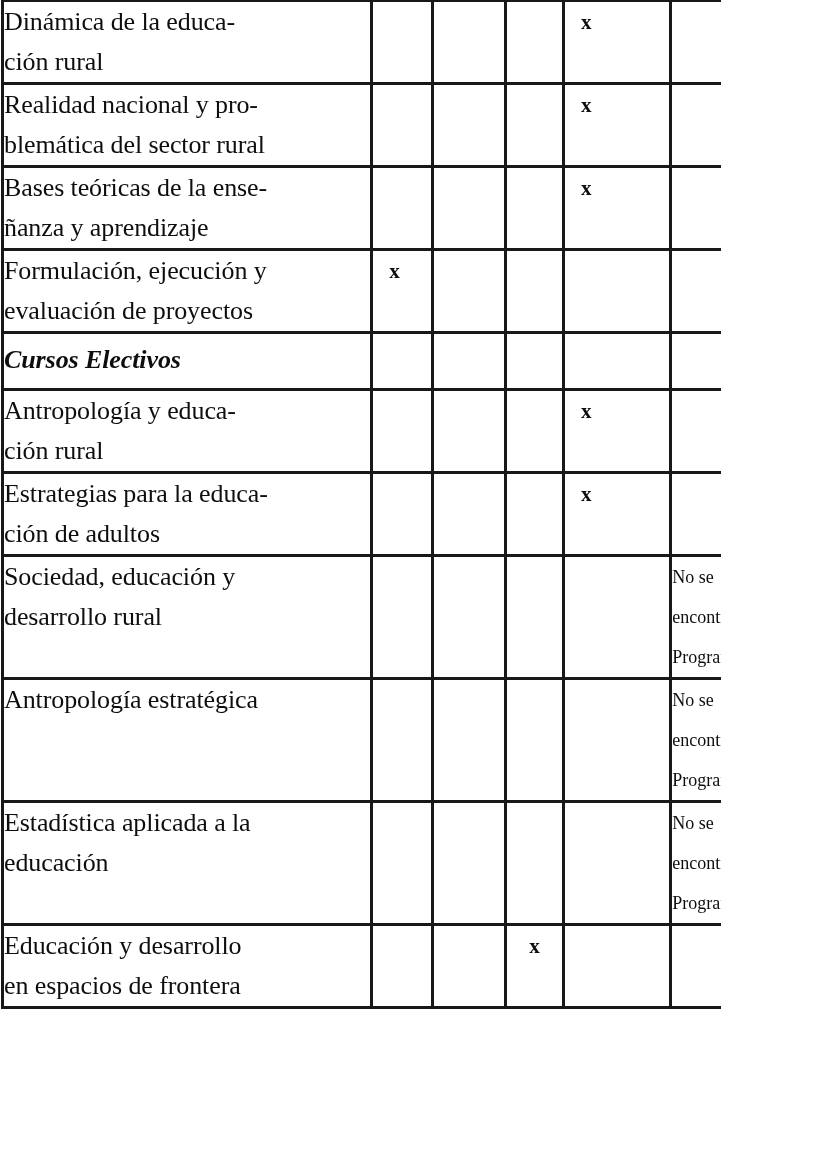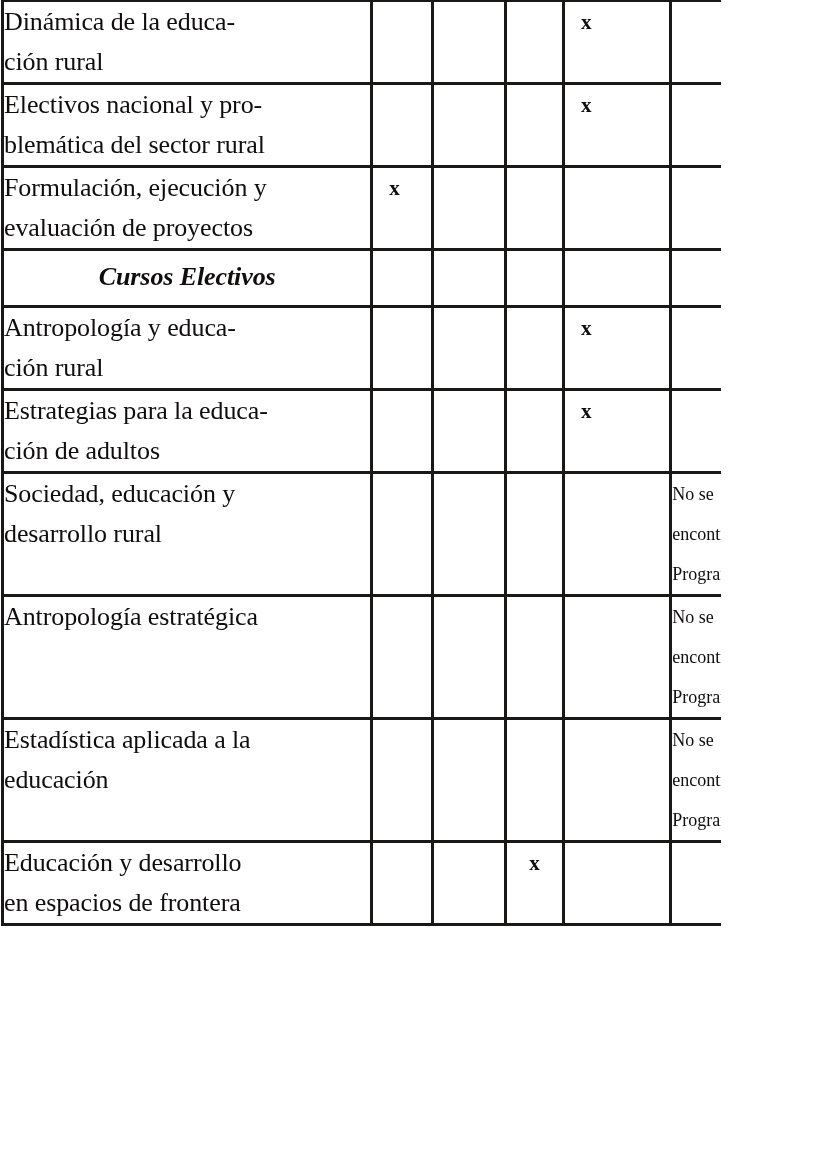--- a/index.html
+++ b/index.html
@@ -48,21 +48,20 @@
     line-height: 40px;
     letter-spacing: -0.1px;
     white-space: pre-line;
   }
   .course-cell.section-head {
     font-weight: bold;
     font-style: italic;
     font-size: 26px;
     padding-top: 6px;
     padding-bottom: 8px;
-    text-align: center;
   }
   .mark-cell {
     font-weight: bold;
     font-size: 21px;
     line-height: 40px;
     padding: 9px 0 0 0;
     text-align: center;
   }
   .mark-cell.mark-left {
     text-align: left;
@@ -93,22 +92,31 @@
         <tr>
           <td class="course-cell">Dinámica de la educa-
 ción rural</td>
           <td class="mark-cell empty-cell"></td>
           <td class="mark-cell empty-cell"></td>
           <td class="mark-cell empty-cell"></td>
           <td class="mark-cell mark-left">x</td>
           <td class="note-cell"></td>
         </tr>
         <tr>
-          <td class="course-cell">Electivos nacional y pro-
+          <td class="course-cell">Realidad nacional y pro-
 blemática del sector rural</td>
+          <td class="mark-cell empty-cell"></td>
+          <td class="mark-cell empty-cell"></td>
+          <td class="mark-cell empty-cell"></td>
+          <td class="mark-cell mark-left">x</td>
+          <td class="note-cell"></td>
+        </tr>
+        <tr>
+          <td class="course-cell">Bases teóricas de la ense-
+ñanza y aprendizaje</td>
           <td class="mark-cell empty-cell"></td>
           <td class="mark-cell empty-cell"></td>
           <td class="mark-cell empty-cell"></td>
           <td class="mark-cell mark-left">x</td>
           <td class="note-cell"></td>
         </tr>
         <tr>
           <td class="course-cell">Formulación, ejecución y
 evaluación de proyectos</td>
           <td class="mark-cell mark-left">x</td>

